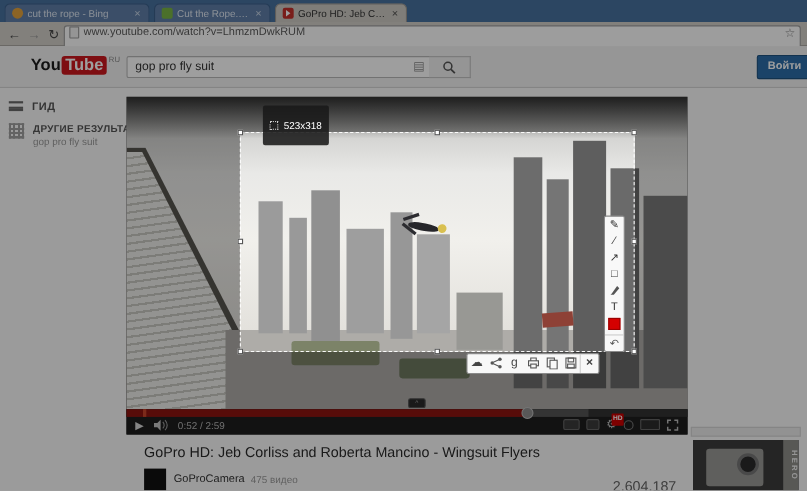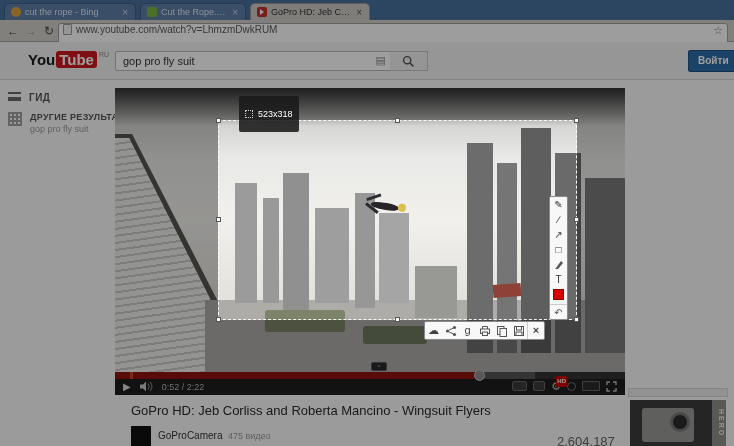--- a/index.html
+++ b/index.html
@@ -229,21 +229,21 @@
           <div class="tick"></div>
           <div class="scrubber"></div>
           <div class="popup-btn">^</div>
         </div>
         <div class="ctrl-left">
           <span class="play-btn">▶</span>
           <svg width="13" height="11" viewBox="0 0 13 11">
             <polygon points="0,3.5 3,3.5 6,0.5 6,10.5 3,7.5 0,7.5" fill="#c5c5c5"></polygon>
             <path d="M8 2.5 q2.5 3 0 6 M10 1 q4 4.5 0 9" stroke="#9a9a9a" stroke-width="1" fill="none"></path>
           </svg>
-          <span class="time">0:52 / 2:22</span>
+          <span class="time">0:52 / 2:59</span>
         </div>
         <div class="ctrl-right">
           <span class="cbox"></span>
           <span class="cbox sm"></span>
           <span class="gear-wrap">
             <span>⚙</span>
             <span class="hd-badge">HD</span>
           </span>
           <span class="circ"></span>
           <span class="wide"></span>

